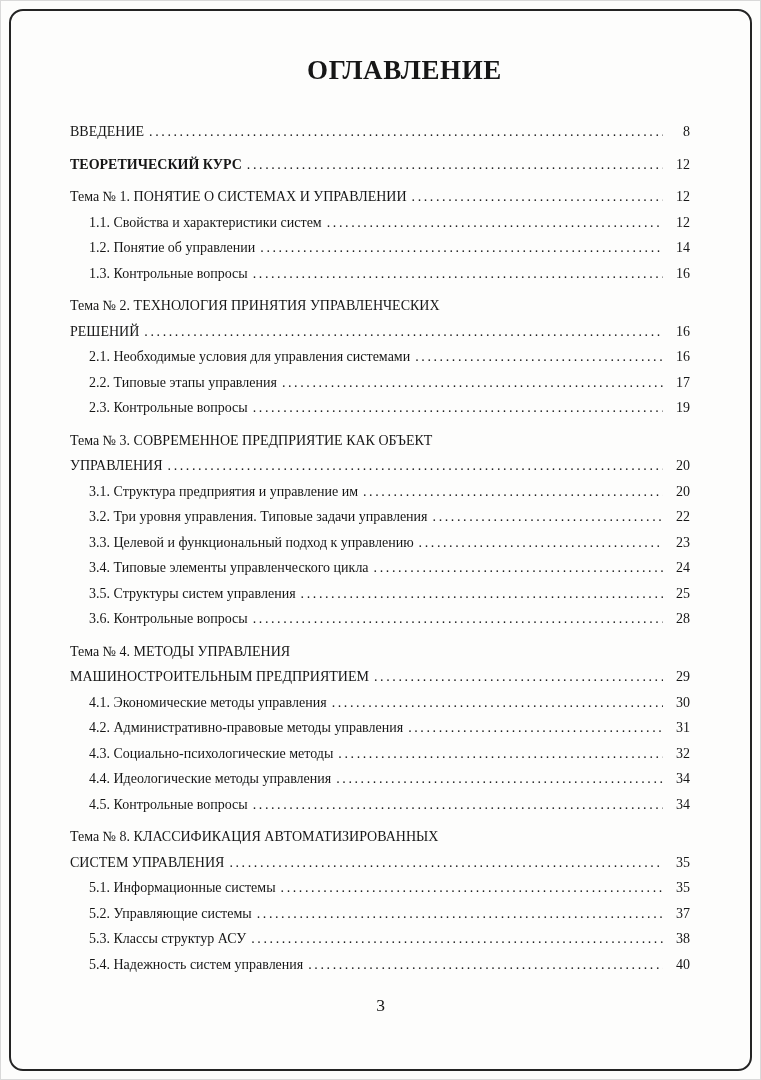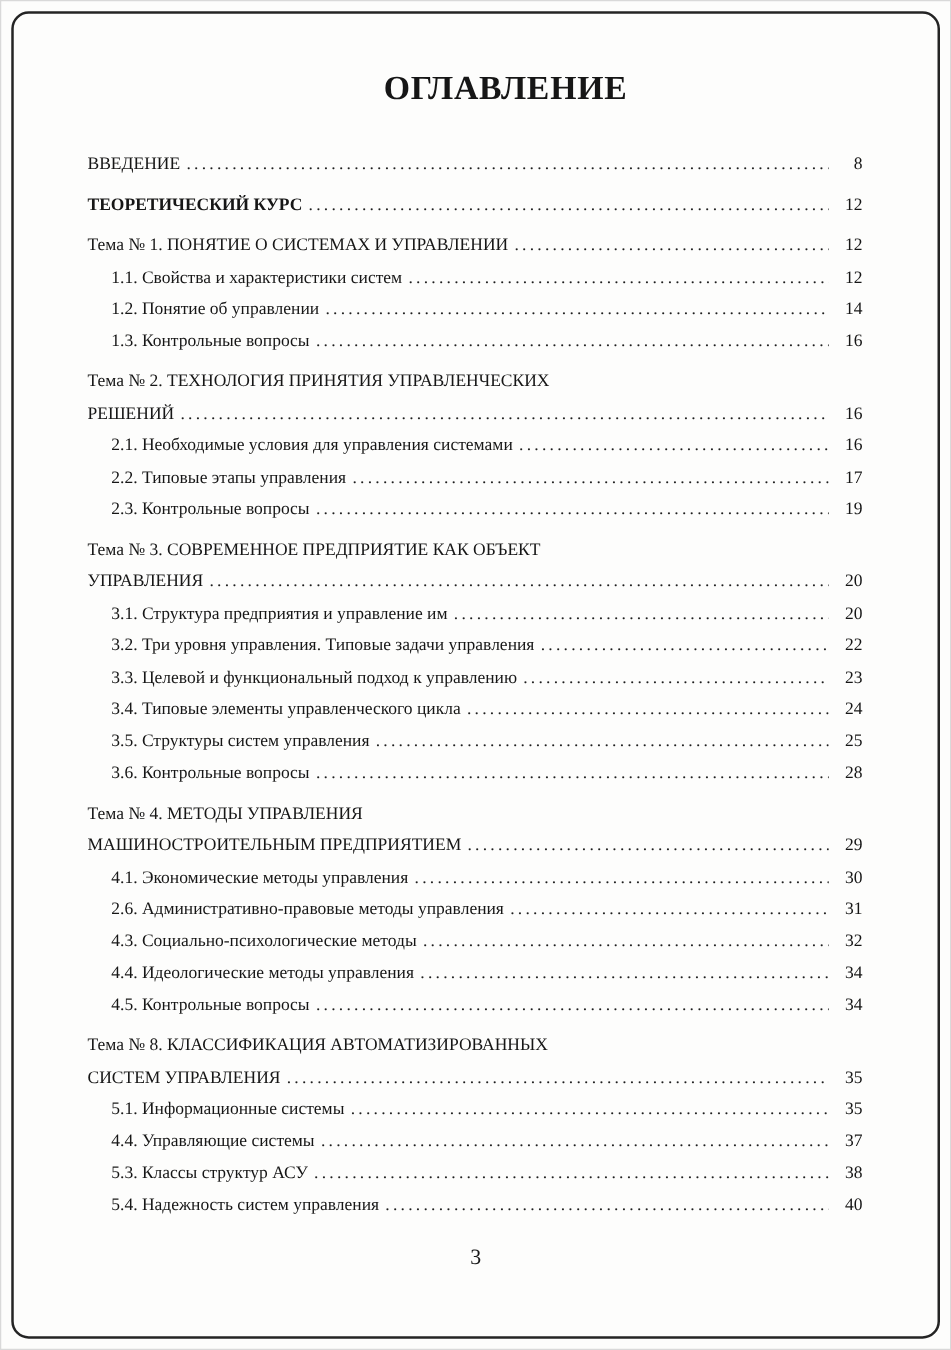--- a/index.html
+++ b/index.html
@@ -167,21 +167,21 @@
       <span class="text">МАШИНОСТРОИТЕЛЬНЫМ ПРЕДПРИЯТИЕМ</span>
       <span class="dots"></span>
       <span class="pageno">29</span>
     </div>
     <div class="row sub">
       <span class="text">4.1. Экономические методы управления</span>
       <span class="dots"></span>
       <span class="pageno">30</span>
     </div>
     <div class="row sub">
-      <span class="text">2.6. Административно-правовые методы управления</span>
+      <span class="text">4.2. Административно-правовые методы управления</span>
       <span class="dots"></span>
       <span class="pageno">31</span>
     </div>
     <div class="row sub">
       <span class="text">4.3. Социально-психологические методы</span>
       <span class="dots"></span>
       <span class="pageno">32</span>
     </div>
     <div class="row sub">
       <span class="text">4.4. Идеологические методы управления</span>
@@ -200,21 +200,21 @@
       <span class="text">СИСТЕМ УПРАВЛЕНИЯ</span>
       <span class="dots"></span>
       <span class="pageno">35</span>
     </div>
     <div class="row sub">
       <span class="text">5.1. Информационные системы</span>
       <span class="dots"></span>
       <span class="pageno">35</span>
     </div>
     <div class="row sub">
-      <span class="text">4.4. Управляющие системы</span>
+      <span class="text">5.2. Управляющие системы</span>
       <span class="dots"></span>
       <span class="pageno">37</span>
     </div>
     <div class="row sub">
       <span class="text">5.3. Классы структур АСУ</span>
       <span class="dots"></span>
       <span class="pageno">38</span>
     </div>
     <div class="row sub">
       <span class="text">5.4. Надежность систем управления</span>

